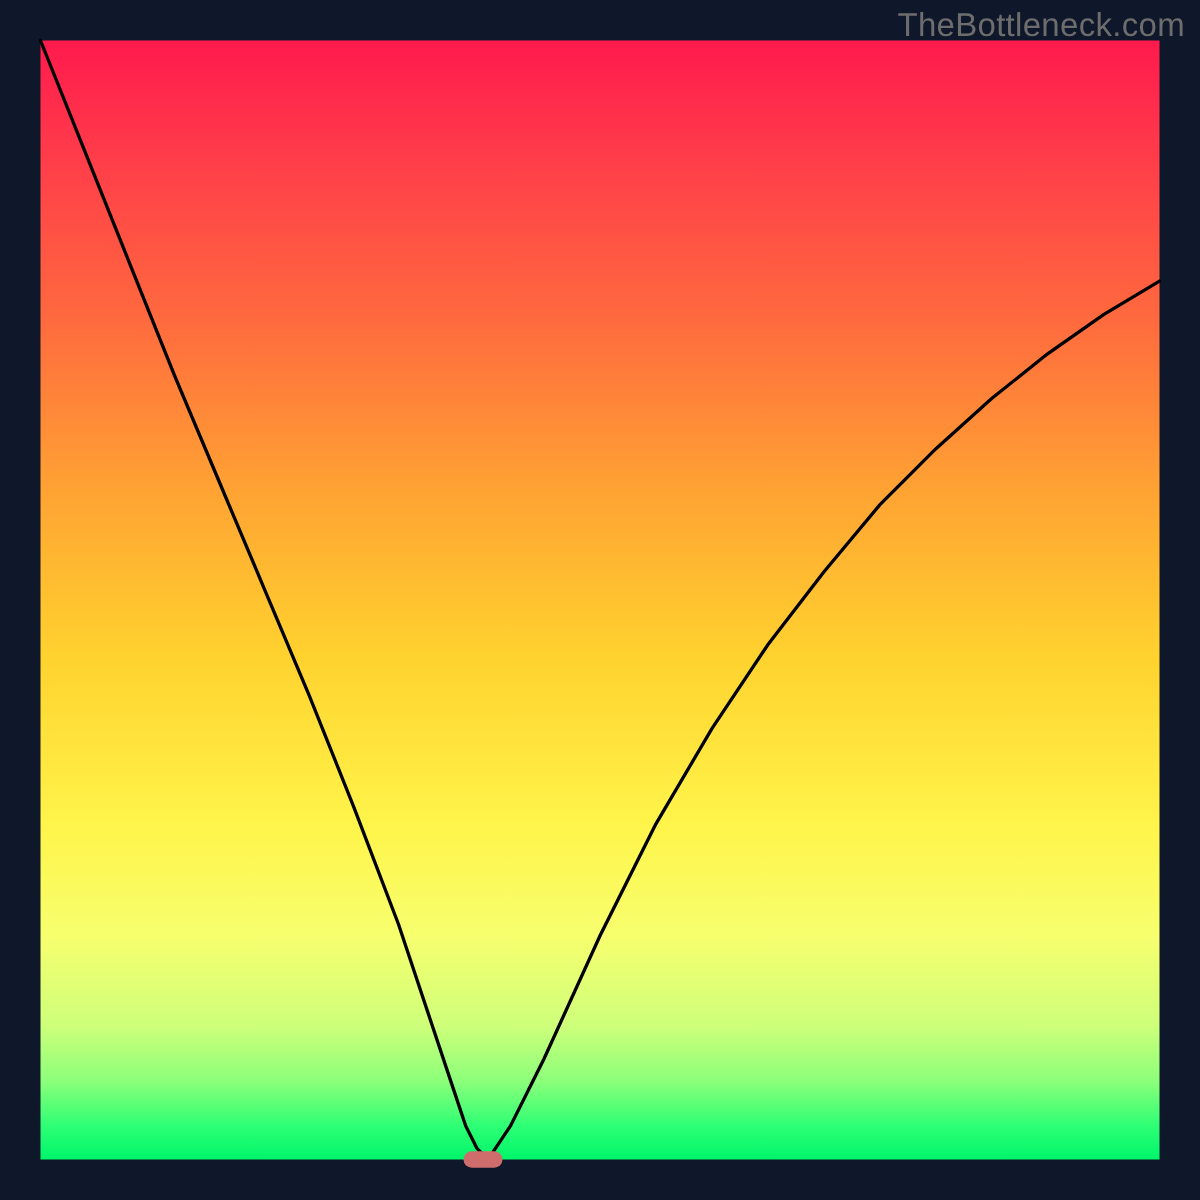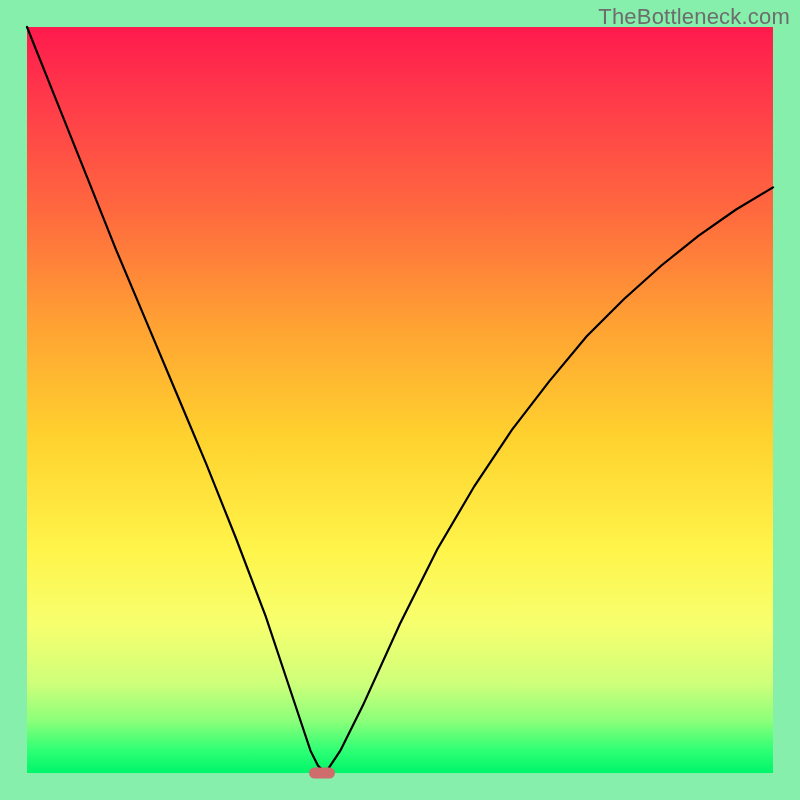--- a/index.html
+++ b/index.html
@@ -1,21 +1,21 @@
 <!DOCTYPE html>
 <html><head>
 <meta charset="utf-8">
 <style>
   * { margin: 0; padding: 0; box-sizing: border-box; }
   html, body { width: 800px; height: 800px; overflow: hidden; background: #000; }
   .frame {
     position: relative;
     width: 800px;
     height: 800px;
-    background: #86efac;
+    background: #0f172a;
   }
   .plot-area {
     position: absolute;
     left: 27px;
     top: 27px;
     width: 746px;
     height: 746px;
     background: linear-gradient(to bottom,
       #ff1a4d 0%,
       #ff3b4a 10%,

